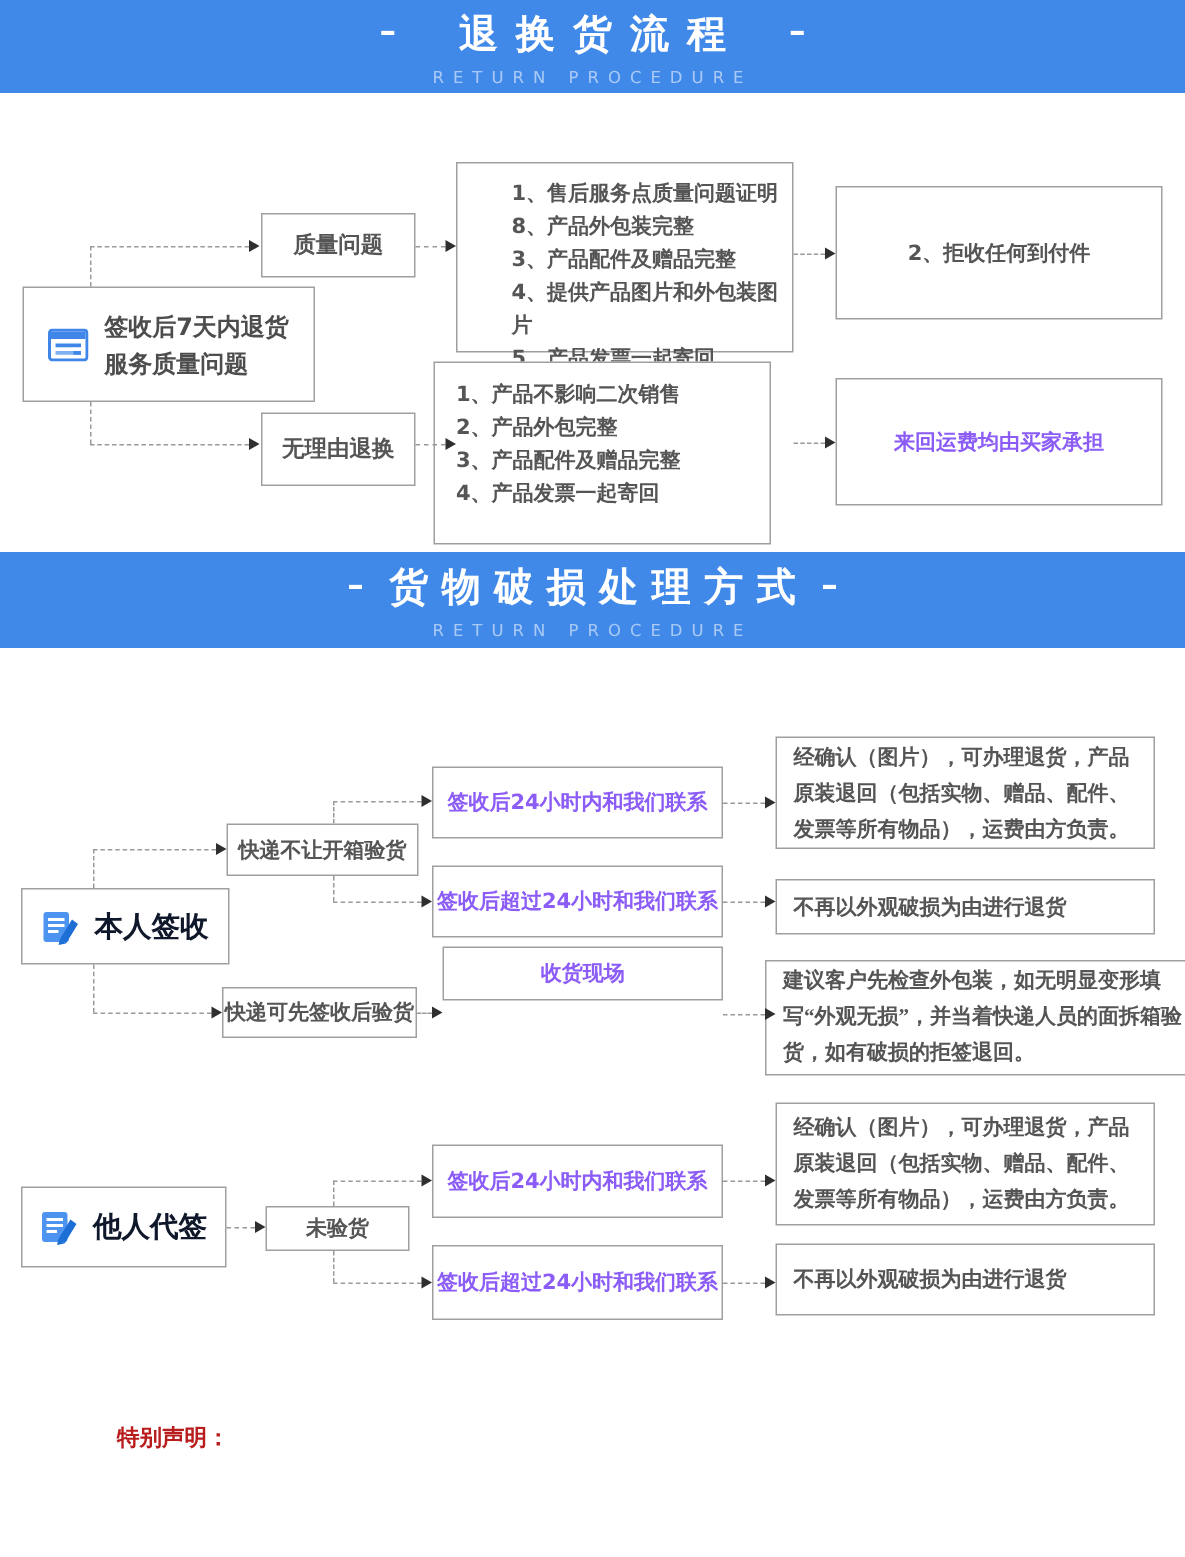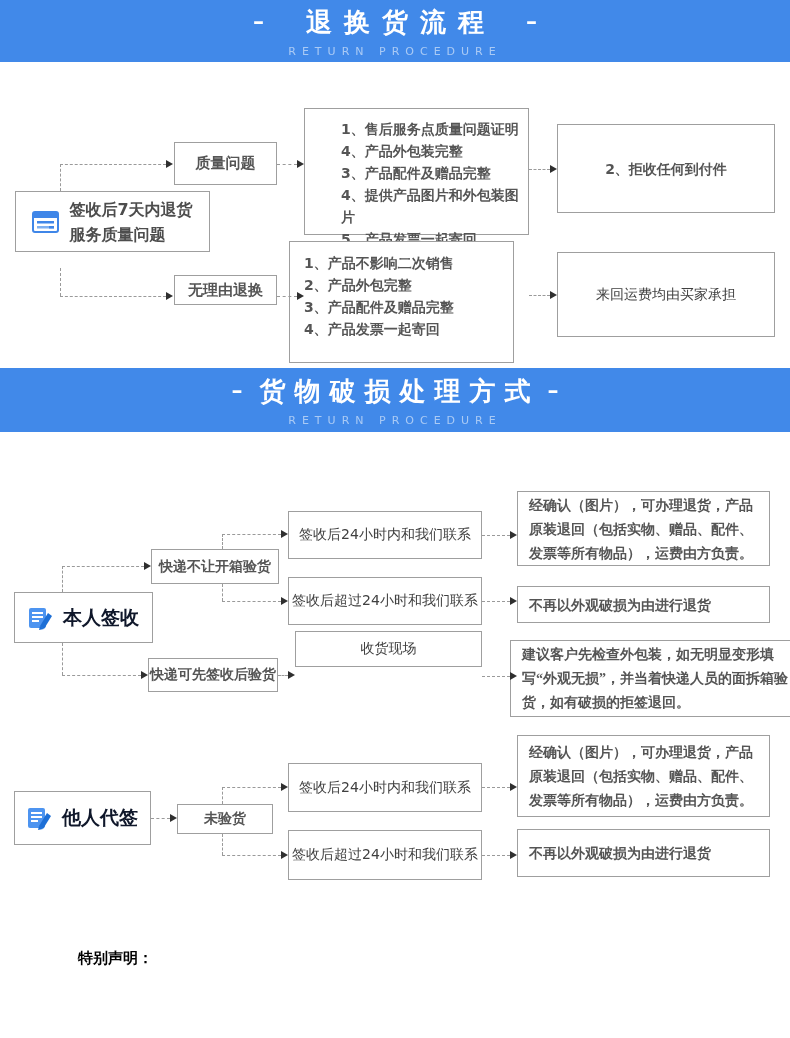--- a/index.html
+++ b/index.html
@@ -21,85 +21,85 @@
   .banner1 .banner-dash { margin:0 30px; }
   .banner2 .banner-dash { margin:0 8px; }
   .banner-sub { font-size:11px; letter-spacing:6px; color:rgba(255,255,255,0.55); margin-top:5px; white-space:nowrap; }
   
   .box {
     position:absolute; box-sizing:border-box; background:#fff;
     border:1px solid #9f9f9f;
   }
   .center { display:flex; align-items:center; justify-content:center; }
   .label { font-size:15px; font-weight:700; color:#555; white-space:nowrap; }
-  .case-label { font-size:14px; font-weight:400; color:#404040; white-space:nowrap; }
+  .case-label { font-size:14px; font-weight:700; color:#8b5cf6; white-space:nowrap; }
   .src { display:flex; align-items:center; justify-content:center; gap:10px; }
   .src-text { font-size:16px; font-weight:700; color:#4d4d4d; line-height:25px; }
   .src-text2 { font-size:19px; font-weight:700; color:#0f172a; }
   .list { font-size:14px; font-weight:700; color:#555; line-height:22px; padding:9px 6px 0 14px; }
   .hang-list { font-size:14px; font-weight:700; color:#555; line-height:22px; padding:0 10px; }
   .hang { padding-left:2em; text-indent:-2em; }
   .para {
     font-size:14px; font-weight:700; color:#555; line-height:24px;
     padding:0 11px; display:flex; align-items:center; box-sizing:border-box; width:100%; height:100%;
   }
   
   .dl-h { position:absolute; border-top:1px dashed #9a9a9a; height:0; }
   .dl-v { position:absolute; border-left:1px dashed #9a9a9a; width:0; }
   .ah {
     position:absolute; width:0; height:0; border-style:solid;
     border-width:4px 0 4px 7px; border-color:transparent transparent transparent #2f2f2f;
   }
   
   .notice { position:absolute; display:flex; font-size:15px; line-height:21px; color:#595959; }
-  .notice-label { font-weight:700; color:#000000; white-space:nowrap; }
+  .notice-label { font-weight:700; color:#b91c1c; white-space:nowrap; }
   .notice-body { width:548px; }
   .notice-body p { margin:0; padding-left:2em; text-indent:-2em; }
   .hl { color:#ff8a00; }
   .icon-svg { display:block; flex:0 0 auto; }
 </style>
 </head>
 <body>
 
 <div class="page">
 
   <div class="banner banner1" style="top:0; height:62px;">
     <div class="banner-title-row">
       <span class="banner-dash">–</span>
       <span class="banner-title">退换货流程</span>
       <span class="banner-dash">–</span>
     </div>
     <div class="banner-sub">RETURN PROCEDURE</div>
   </div>
 
-  <div class="box src" style="left:15px; top:191px; width:195px; height:61px;">
+  <div class="box src" style="left:15px; top:191px; width:195px; height:77px;">
     <svg class="icon-svg" width="27" height="22" viewBox="0 0 27 22">
       <rect x="1" y="1" width="25" height="20" rx="2" fill="#ffffff" stroke="#3f86e8" stroke-width="2"></rect>
       <rect x="2" y="2" width="23" height="5" fill="#3f86e8"></rect>
       <rect x="5" y="10" width="17" height="2.5" fill="#3f86e8"></rect>
       <rect x="5" y="15" width="17" height="2.5" fill="#7fb0f0"></rect>
       <rect x="17" y="15" width="5" height="2.5" fill="#3f86e8"></rect>
     </svg>
     <div>
       <div class="src-text">签收后7天内退货</div>
       <div class="src-text">服务质量问题</div>
     </div>
   </div>
 
   <div class="box center" style="left:174px; top:142px; width:103px; height:43px;">
     <span class="label">质量问题</span>
   </div>
-  <div class="box center" style="left:174px; top:275px; width:103px; height:30px;">
+  <div class="box center" style="left:174px; top:275px; width:103px; height:49px;">
     <span class="label">无理由退换</span>
   </div>
 
   <div class="box" style="left:304px; top:108px; width:225px; height:127px;padding-left:22px;">
     <div class="list">
       <div>1、售后服务点质量问题证明</div>
-      <div>4、产品外包装完整</div>
+      <div>8、产品外包装完整</div>
       <div>3、产品配件及赠品完整</div>
       <div>4、提供产品图片和外包装图片</div>
       <div>5、产品发票一起寄回</div>
     </div>
   </div>
   <div class="box" style="left:289px; top:241px; width:225px; height:122px;">
     <div class="list" style="padding-top:10px;">
       <div>1、产品不影响二次销售</div>
       <div>2、产品外包完整</div>
       <div>3、产品配件及赠品完整</div>

